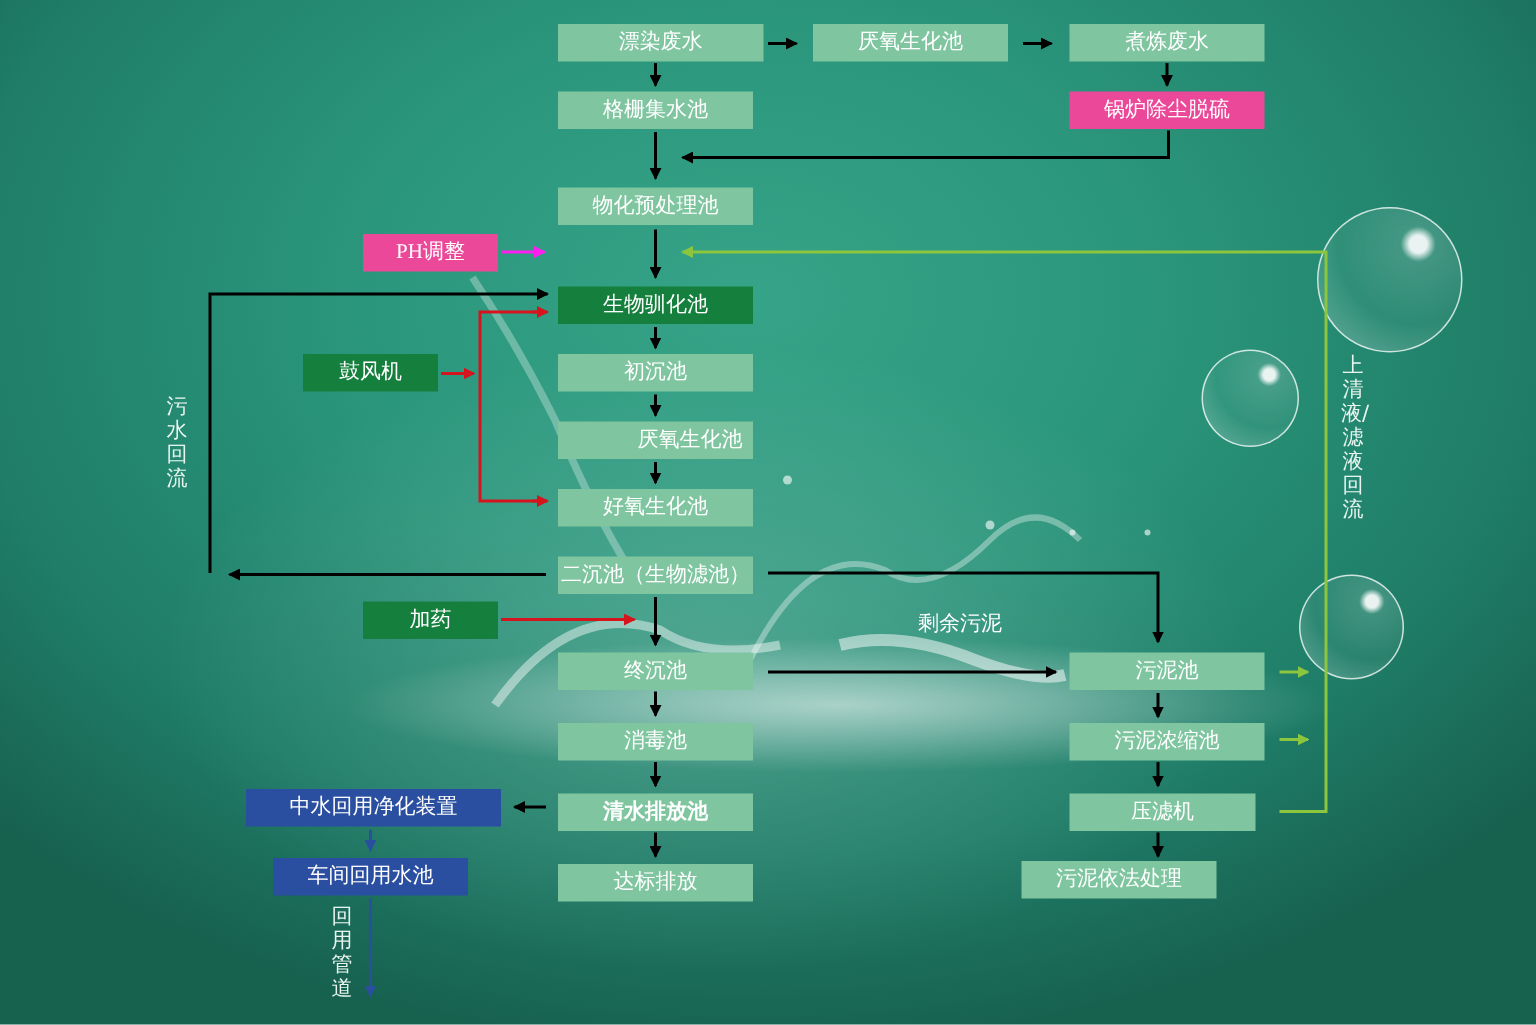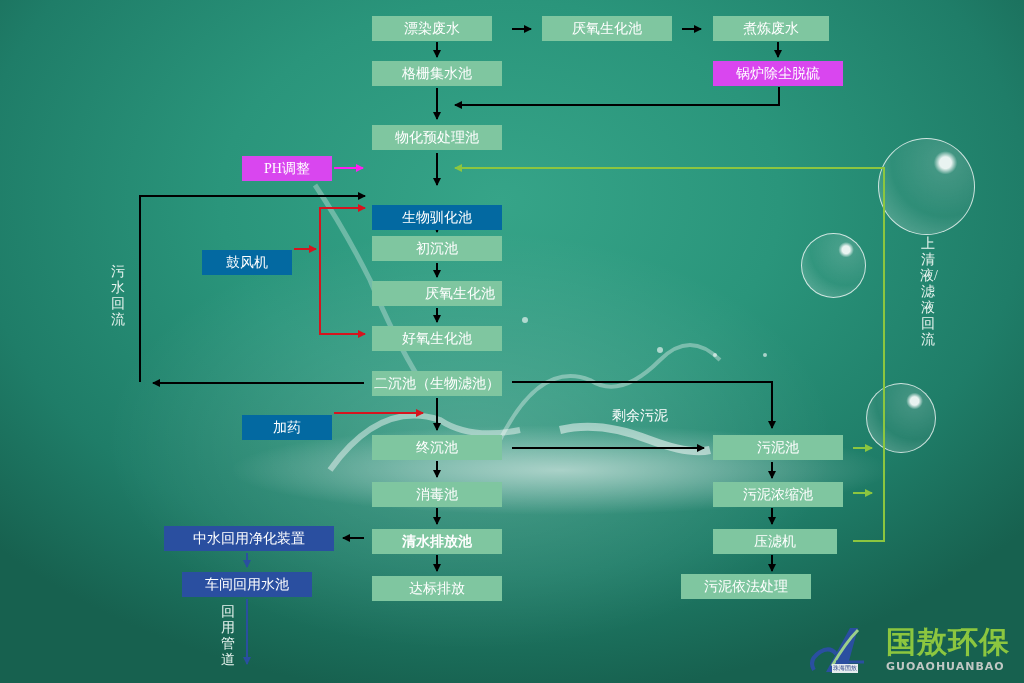--- a/index.html
+++ b/index.html
@@ -9,22 +9,22 @@
     background:
       radial-gradient(ellipse 520px 300px at 470px 440px, rgba(255,255,255,0.18), rgba(255,255,255,0) 70%),
       radial-gradient(ellipse 700px 500px at 500px 200px, #36a488 0%, #2a957b 40%, #1f7d68 75%, #17614f 100%);
   }
   .canvas { position:absolute; left:0; top:0; width:1024px; height:683px; }
   .box {
     position:absolute; height:25px; line-height:25px; text-align:center;
     color:#ffffff; font-size:14px; white-space:nowrap; box-sizing:border-box;
   }
   .box.green { background:#7fc6a0; }
-  .box.red { background:#0369a1;margin-top:14px; }
-  .box.magenta { background:#d946ef; }
+  .box.red { background:#15803d; }
+  .box.magenta { background:#ec4899; }
   .box.blue { background:#2a4fa0; }
   .vlabel {
     position:absolute; color:#e8f4ef; font-size:14px; line-height:16px;
     width:16px; text-align:center; word-break:break-all;
   }
   .midlabel { position:absolute; color:#ffffff; font-size:14px; }
   svg.arrows { position:absolute; left:0; top:0; }
   .splash {
     position:absolute; pointer-events:none;
   }
@@ -131,23 +131,23 @@
       <line x1="853" y1="448" x2="872" y2="448" marker-end="url(#ag)"></line>
       <line x1="853" y1="493" x2="872" y2="493" marker-end="url(#ag)"></line>
     </g>
 
     <g stroke="#2a4fa0" stroke-width="2" fill="none">
       <line x1="247" y1="553" x2="247" y2="567" marker-end="url(#au)"></line>
       <line x1="247" y1="599" x2="247" y2="664" marker-end="url(#au)"></line>
     </g>
   </svg>
 
-  <div class="box green" style="left:372px;top:16px;width:120px;">漂染废水</div>
+  <div class="box green" style="left:372px;top:16px;width:137px;">漂染废水</div>
   <div class="box green" style="left:542px;top:16px;width:130px;">厌氧生化池</div>
-  <div class="box green" style="left:713px;top:16px;width:116px;">煮炼废水</div>
+  <div class="box green" style="left:713px;top:16px;width:130px;">煮炼废水</div>
 
   <div class="box green" style="left:372px;top:61px;width:130px;">格栅集水池</div>
   <div class="box magenta" style="left:713px;top:61px;width:130px;">锅炉除尘脱硫</div>
 
   <div class="box green" style="left:372px;top:125px;width:130px;">物化预处理池</div>
 
   <div class="box magenta" style="left:242px;top:156px;width:90px;font-family:Liberation Serif, serif;">PH调整</div>
 
   <div class="box red" style="left:372px;top:191px;width:130px;">生物驯化池</div>
   <div class="box red" style="left:202px;top:236px;width:90px;">鼓风机</div>
@@ -165,28 +165,17 @@
 
   <div class="box green" style="left:713px;top:435px;width:130px;">污泥池</div>
   <div class="box green" style="left:713px;top:482px;width:130px;">污泥浓缩池</div>
   <div class="box green" style="left:713px;top:529px;width:124px;">压滤机</div>
   <div class="box green" style="left:681px;top:574px;width:130px;">污泥依法处理</div>
 
   <div class="box blue" style="left:164px;top:526px;width:170px;">中水回用净化装置</div>
   <div class="box blue" style="left:182px;top:572px;width:130px;">车间回用水池</div>
 
   <div class="vlabel" style="left:110px;top:263px;">污水回流</div>
-  <div class="vlabel" style="left:920px;top:236px;font-family:Liberation Serif, serif;">上清液/滤液回流</div>
+  <div class="vlabel" style="left:894px;top:236px;">上清液/滤液回流</div>
   <div class="midlabel" style="left:612px;top:407px;">剩余污泥</div>
   <div class="vlabel" style="left:220px;top:603px;">回用管道</div>
 
-  <div class="logo">
-    <svg class="logo-mark" viewBox="0 0 70 56" width="70" height="56">
-      <path d="M8 48 Q2 38 14 30 Q24 24 30 32" stroke="#2a4fa0" stroke-width="4" fill="none"></path>
-      <path d="M20 50 L44 6 L52 6 L40 50 Z" fill="#2a4fa0"></path>
-      <path d="M26 44 Q40 20 52 8" stroke="#9bd08a" stroke-width="3" fill="none"></path>
-      <path d="M30 40 L58 40" stroke="#2a4fa0" stroke-width="3"></path>
-    </svg>
-    <span class="logo-small">珠海国敖</span>
-    <span class="logo-cn">国敖环保</span>
-    <span class="logo-en">GUOAOHUANBAO</span>
-  </div>
 </div>
 
 </body></html>

